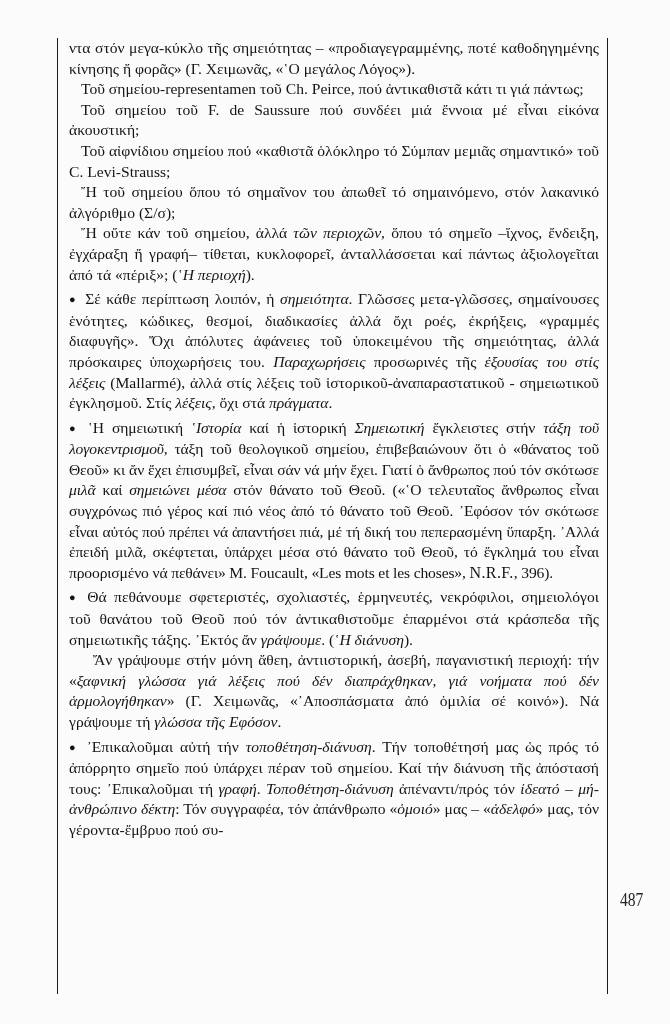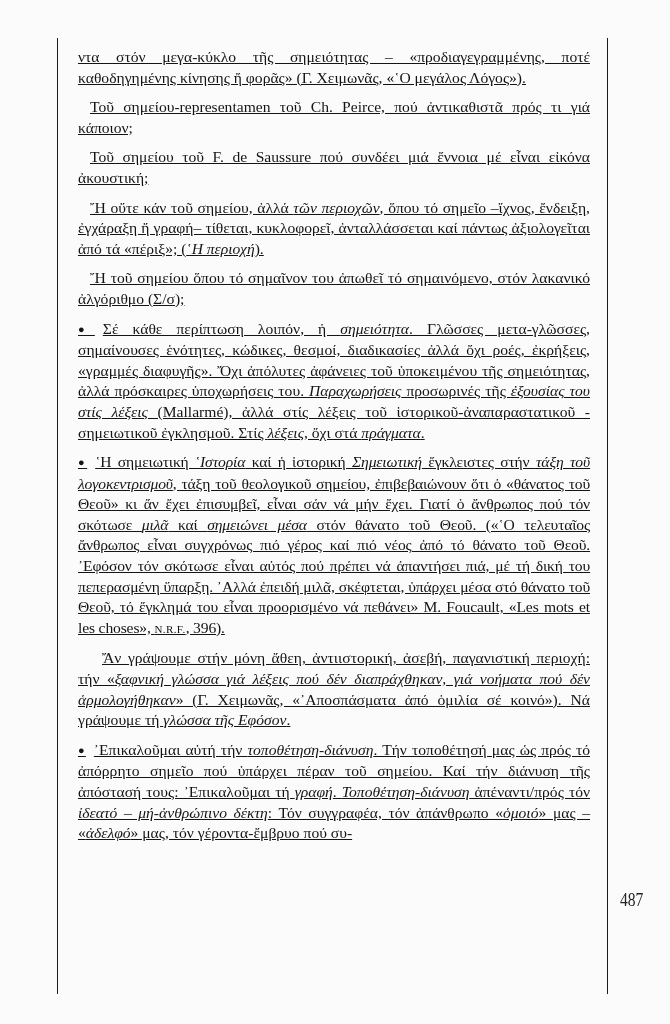--- a/index.html
+++ b/index.html
@@ -13,44 +13,46 @@
   .box {
     position: absolute;
     left: 57px; top: 38px;
     width: 551px; height: 956px;
     border-left: 1.6px solid #1a1a1a;
     border-right: 1.6px solid #1a1a1a;
     box-sizing: border-box;
     padding: 0 8px 0 11px;
   }
   .content { font-size: 15.6px; line-height: 20.6px; text-align: justify; }
-  .para { margin: 9px; text-decoration: underline; }
+  .para { margin: 0; }
   .para.gap { margin-top: 4px; }
   .indent { text-indent: 12px; }
   .indent2 { text-indent: 24px; }
   .bullet::before { content: "\25CF"; font-size: 11px; margin-right: 8px; position: relative; top: -1px; }
   .tight { letter-spacing: -0.15px; }
   i { font-style: italic; }
-  .sc { font-size: 11px; letter-spacing: 0.4px; }
+  .sc { font-size: 16px; letter-spacing: 0.4px; }
   .page-number {
     position: absolute; left: 620px; top: 889px;
     font-size: 19px; transform: scaleX(0.82); transform-origin: left;
     color: #222;
   }
 </style>
 </head>
 <body>
 
 <div class="box">
   <div class="content">
     <p class="para"><span>ντα στόν μεγα-κύκλο τῆς σημειότητας – «προδιαγεγραμμένης, ποτέ καθοδηγημένης κίνησης ἤ φορᾶς» (Γ. Χειμωνᾶς, «῾Ο μεγάλος Λόγος»).</span></p>
-    <p class="para indent"><span>Τοῦ σημείου-representamen τοῦ Ch. Peirce, πού ἀντικαθιστᾶ πρός τι γιά κάποιον;</span></p>
+    <p class="para indent"><span>Τοῦ σημείου-representamen τοῦ Ch. Peirce, πού ἀντικαθιστᾶ κάτι τι γιά πάντως;</span></p>
     <p class="para indent"><span>Τοῦ σημείου τοῦ F. de Saussure πού συνδέει μιά ἔννοια μέ εἶναι εἰκόνα ἀκουστική;</span></p>
+    <p class="para indent"><span>Τοῦ αἰφνίδιου σημείου πού «καθιστᾶ ὁλόκληρο τό Σύμπαν μεμιᾶς σημαντικό» τοῦ C. Levi-Strauss;</span></p>
+    <p class="para indent"><span>Ἤ τοῦ σημείου ὅπου τό σημαῖνον του ἀπωθεῖ τό σημαινόμενο, στόν λακανικό ἀλγόριθμο (Σ/σ);</span></p>
     <p class="para indent"><span>Ἤ οὔτε κάν τοῦ σημείου, ἀλλά </span><i>τῶν περιοχῶν</i><span>, ὅπου τό σημεῖο –ἴχνος, ἔνδειξη, ἐγχάραξη ἤ γραφή– τίθεται, κυκλοφορεῖ, ἀνταλλάσσεται καί πάντως ἀξιολογεῖται ἀπό τά «πέριξ»; (</span><i>῾Η περιοχή</i><span>).</span></p>
-    <p class="para indent"><span>Ἤ τοῦ σημείου ὅπου τό σημαῖνον του ἀπωθεῖ τό σημαινόμενο, στόν λακανικό ἀλγόριθμο (Σ/σ);</span></p>
     <p class="para gap bullet"><span>Σέ κάθε περίπτωση λοιπόν, ἡ </span><i>σημειότητα</i><span>. Γλῶσσες μετα-γλῶσσες, σημαίνουσες ἑνότητες, κώδικες, θεσμοί, διαδικασίες ἀλλά ὄχι ροές, ἐκρήξεις, «γραμμές διαφυγῆς». Ὄχι ἀπόλυτες ἀφάνειες τοῦ ὑποκειμένου τῆς σημειότητας, ἀλλά πρόσκαιρες ὑποχωρήσεις του. </span><i>Παραχωρήσεις</i><span> προσωρινές τῆς </span><i>ἐξουσίας του στίς λέξεις</i><span> (Mallarmé), ἀλλά στίς λέξεις τοῦ ἱστορικοῦ-ἀναπαραστατικοῦ - σημειωτικοῦ ἐγκλησμοῦ. Στίς </span><i>λέξεις</i><span>, ὄχι στά </span><i>πράγματα</i><span>.</span></p>
     <p class="para gap bullet tight"><span>῾Η σημειωτική </span><i>῾Ιστορία</i><span> καί ἡ ἱστορική </span><i>Σημειωτική</i><span> ἔγκλειστες στήν </span><i>τάξη τοῦ λογοκεντρισμοῦ</i><span>, τάξη τοῦ θεολογικοῦ σημείου, ἐπιβεβαιώνουν ὅτι ὁ «θάνατος τοῦ Θεοῦ» κι ἄν ἔχει ἐπισυμβεῖ, εἶναι σάν νά μήν ἔχει. Γιατί ὁ ἄνθρωπος πού τόν σκότωσε </span><i>μιλᾶ</i><span> καί </span><i>σημειώνει μέσα</i><span> στόν θάνατο τοῦ Θεοῦ. («῾Ο τελευταῖος ἄνθρωπος εἶναι συγχρόνως πιό γέρος καί πιό νέος ἀπό τό θάνατο τοῦ Θεοῦ. ᾽Εφόσον τόν σκότωσε εἶναι αὐτός πού πρέπει νά ἀπαντήσει πιά, μέ τή δική του πεπερασμένη ὕπαρξη. ᾽Αλλά ἐπειδή μιλᾶ, σκέφτεται, ὑπάρχει μέσα στό θάνατο τοῦ Θεοῦ, τό ἔγκλημά του εἶναι προορισμένο νά πεθάνει» M. Foucault, «Les mots et les choses», </span><span class="sc">N.R.F.</span><span>, 396).</span></p>
+    <p class="para gap bullet"><span>Θά πεθάνουμε σφετεριστές, σχολιαστές, ἑρμηνευτές, νεκρόφιλοι, σημειολόγοι τοῦ θανάτου τοῦ Θεοῦ πού τόν ἀντικαθιστοῦμε ἐπαρμένοι στά κράσπεδα τῆς σημειωτικῆς τάξης. ᾽Εκτός ἄν </span><i>γράψουμε</i><span>. (</span><i>῾Η διάνυση</i><span>).</span></p>
     <p class="para indent2"><span>Ἄν γράψουμε στήν μόνη ἄθεη, ἀντιιστορική, ἀσεβή, παγανιστική περιοχή: τήν «</span><i>ξαφνική γλώσσα γιά λέξεις πού δέν διαπράχθηκαν, γιά νοήματα πού δέν ἁρμολογήθηκαν</i><span>» (Γ. Χειμωνᾶς, «᾽Αποσπάσματα ἀπό ὁμιλία σέ κοινό»). Νά γράψουμε τή </span><i>γλώσσα τῆς Εφόσον</i><span>.</span></p>
     <p class="para gap bullet"><span>᾽Επικαλοῦμαι αὐτή τήν </span><i>τοποθέτηση-διάνυση</i><span>. Τήν τοποθέτησή μας ὡς πρός τό ἀπόρρητο σημεῖο πού ὑπάρχει πέραν τοῦ σημείου. Καί τήν διάνυση τῆς ἀπόστασή τους: ᾽Επικαλοῦμαι τή </span><i>γραφή</i><span>. </span><i>Τοποθέτηση-διάνυση</i><span> ἀπέναντι/πρός τόν </span><i>ἰδεατό – μή-ἀνθρώπινο δέκτη</i><span>: Τόν συγγραφέα, τόν ἀπάνθρωπο «</span><i>ὁμοιό</i><span>» μας – «</span><i>ἀδελφό</i><span>» μας, τόν γέροντα-ἔμβρυο πού συ-</span></p>
   </div>
 </div>
 
 <div class="page-number">487</div>
 
 </body></html>

